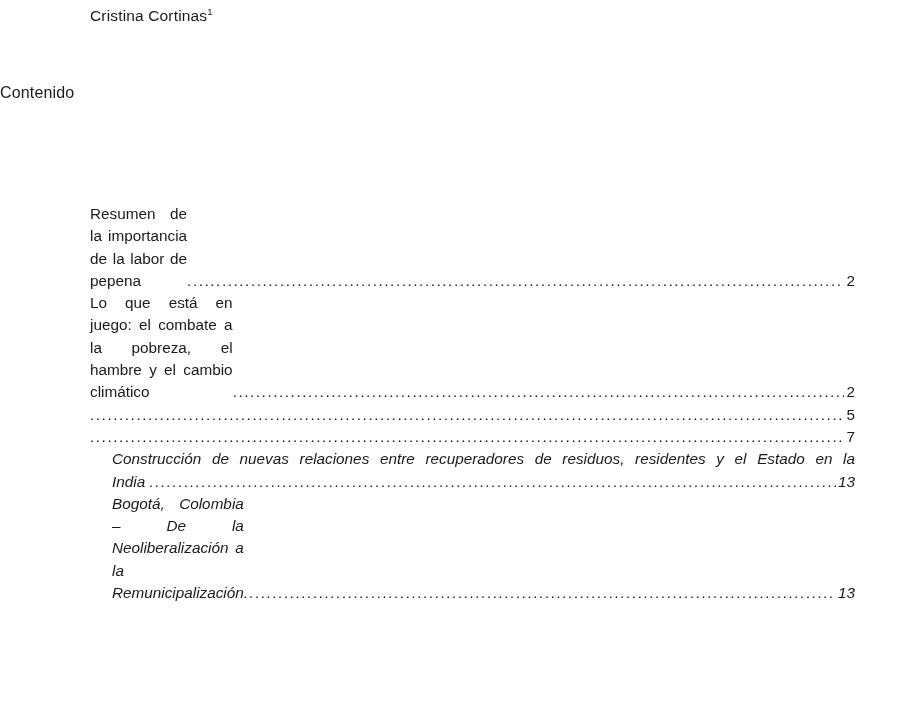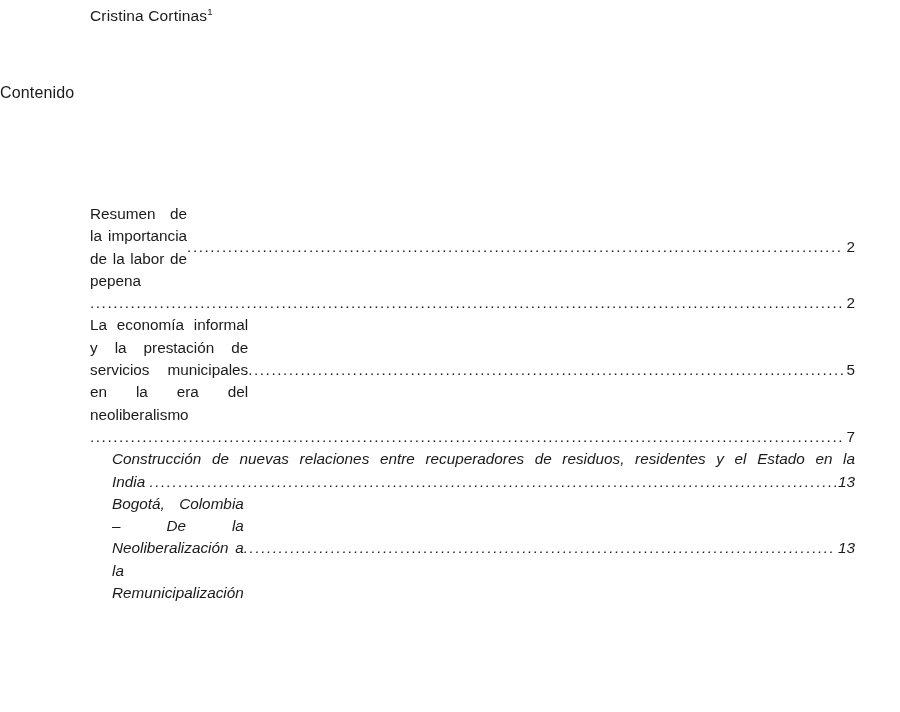--- a/index.html
+++ b/index.html
@@ -71,21 +71,21 @@
     color: #1a1a1a;
   }
   .toc-entry.lvl2 {
     padding-left: 22px;
     font-style: italic;
   }
 
   
   .row {
     display: flex;
-    align-items: center;
+    align-items: flex-end;
     width: 100%;
   }
   .row .ttl {
     flex: 0 1 auto;
     white-space: normal;
   }
   .row .leader {
     flex: 1 1 auto;
     overflow: hidden;
     white-space: nowrap;
@@ -127,27 +127,27 @@
   <div class="toc" id="toc-root">
       <div class="toc-entry">
         <div class="row">
           <span class="ttl">Resumen de la importancia de la labor de pepena&nbsp;</span>
           <span class="leader">................................................................................................................................................................................................................................................................................................................................................................................................................</span>
           <span class="pg">2</span>
         </div>
       </div>
       <div class="toc-entry">
         <div class="row">
+          <span class="ttl">Lo que está en juego: el combate a la pobreza, el hambre y el cambio climático&nbsp;</span>
           <span class="leader">................................................................................................................................................................................................................................................................................................................................................................................................................</span>
           <span class="pg">2</span>
         </div>
       </div>
       <div class="toc-entry">
         <div class="row">
-          <span class="ttl">La economía informal y la prestación de servicios municipales en la era del neoliberalismo&nbsp;</span>
           <span class="leader">................................................................................................................................................................................................................................................................................................................................................................................................................</span>
           <span class="pg">5</span>
         </div>
       </div>
       <div class="toc-entry">
         <div class="row">
           <span class="leader">................................................................................................................................................................................................................................................................................................................................................................................................................</span>
           <span class="pg">7</span>
         </div>
       </div>

